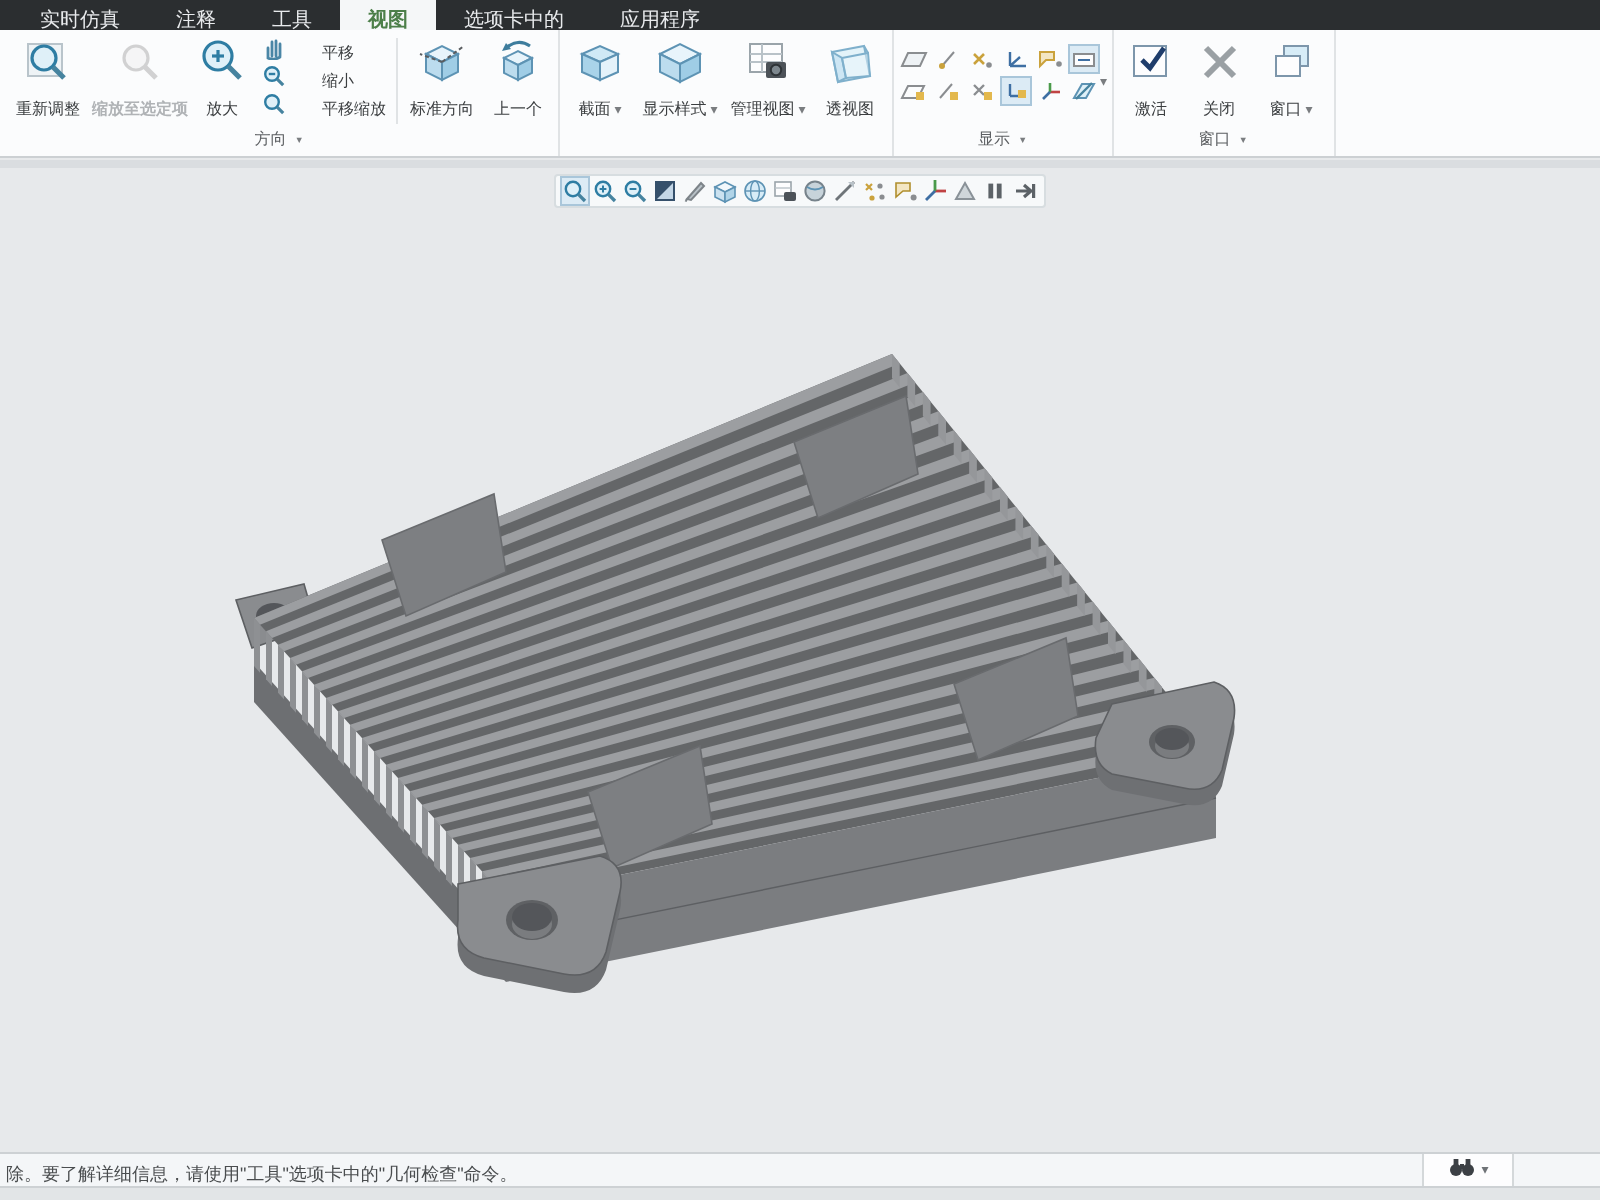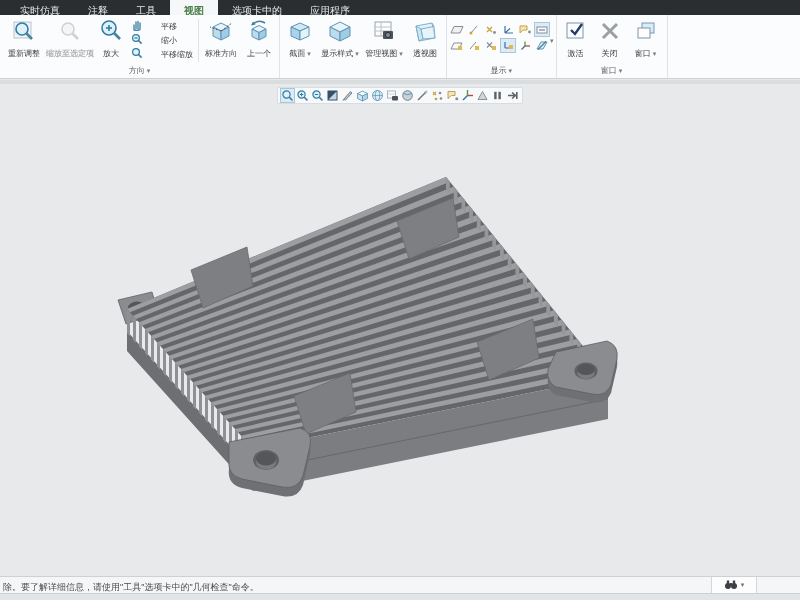--- a/index.html
+++ b/index.html
@@ -10,21 +10,21 @@
   .tabbar { position:absolute; left:0; top:0; width:800px; height:15px;
     background:#2b2e30; display:flex; align-items:stretch; padding-left:6px; }
   .tab { color:#e8eaec; font-size:10px; line-height:15px; padding:3px 14px; cursor:default;text-align:right; }
   .tab.active { background:#f5f7f8; color:#4c7f49;font-weight:bold; }
 
   
   .ribbon { position:absolute; left:0; top:15px; width:800px; height:64px;
     background:#fbfcfd; border-bottom:1px solid #ccd0d3; display:flex; align-items:stretch; }
   .rgroup { display:flex; flex-direction:column; border-right:1px solid #e0e3e5; padding:1px 2px 0 2px; }
   .rgroup-buttons { flex:1; display:flex; align-items:stretch; }
-  .rgroup-label { text-align:center; font-size:8px; color:#5d6063; height:13px; line-height:12px; }
+  .rgroup-label { text-align:center; font-size:8px; color:#5d6063; height:13px; line-height:12px;font-family:Liberation Mono, monospace; }
   .rgroup-label::after { content:" ▾"; font-size:7px; color:#7a7d80; }
   .btn-large { width:44px; display:flex; flex-direction:column; align-items:center;
     padding-top:2px; cursor:default; }
   .btn-large .blabel { font-size:8px; color:#3b3e40; text-align:center; line-height:9px; margin-top:1px; }
   .btn-large .blabel.dd::after { content:" ▾"; font-size:7px; color:#7a7d80; }
   .btn-large.disabled .blabel { color:#b0b3b6;font-weight:bold; }
   .btn-large.disabled svg { opacity:.45; filter:grayscale(1); }
   .smallstack { display:flex; flex-direction:column; justify-content:flex-start; padding-top:3px; }
   .btn-small { display:flex; align-items:center; height:14px; padding:0 3px; cursor:default; }
   .btn-small .blabel { font-size:8px; color:#3b3e40; margin-left:18px; white-space:nowrap; }

